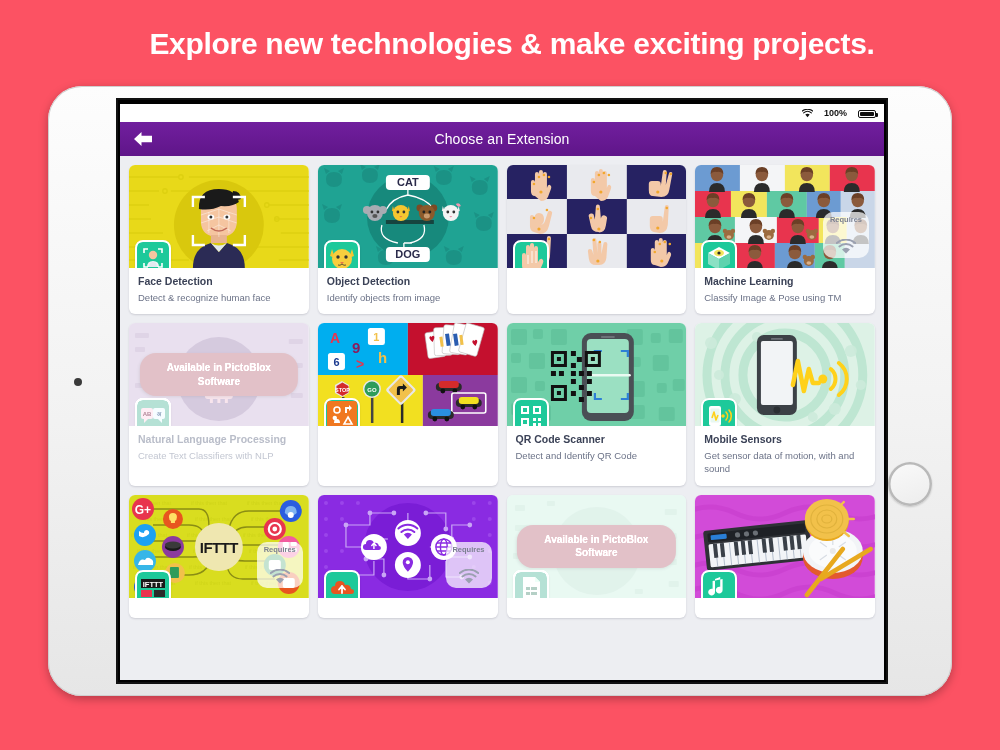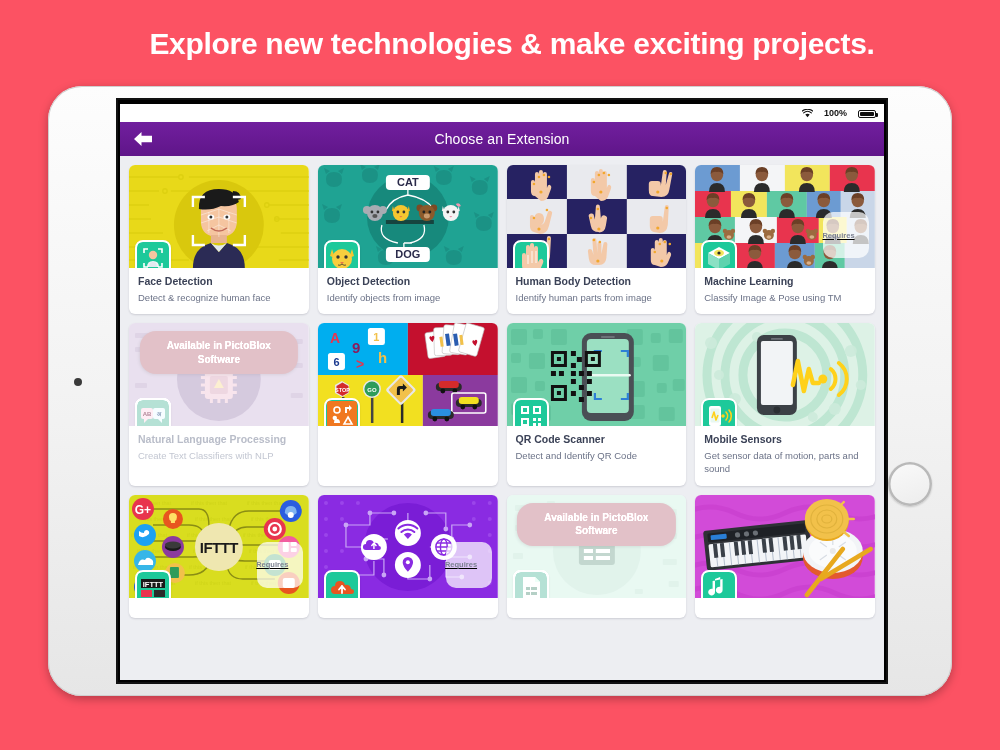--- a/index.html
+++ b/index.html
@@ -116,30 +116,30 @@
     display: flex; align-items: center; justify-content: center;
     overflow: hidden; z-index: 5;
     box-shadow: 0 1px 2px rgba(0,0,0,0.12);
   }
 
   
   .requires-chip {
     position: absolute; right: 6px; bottom: 10px;
     width: 46px; height: 46px; border-radius: 10px;
     background: rgba(255,255,255,0.72);
-    display: flex; flex-direction: row; align-items: center;
-    justify-content: center; gap: 15px; z-index: 6; text-decoration: underline;
+    display: flex; flex-direction: column; align-items: center;
+    justify-content: center; gap: 15px; z-index: 6;
   }
   .requires-chip .rq-text {
     font-size: 7.5px; color: #7b8090; font-weight: 600;
   }
 
   
   .pictoblox-pill {
-    position: absolute; left: 50%; top: 8px; transform: translateX(-50%);
+    position: absolute; left: 50%; top: 30px; transform: translateX(-50%);
     background: #F1718A; color: #fff; border-radius: 16px;
     padding: 8px 10px; width: 88%; text-align: center;
     font-size: 10px; font-weight: 700; line-height: 1.35; z-index: 7;
     box-shadow: 0 1px 3px rgba(0,0,0,0.12);
   }
 
   
   .fill { position: absolute; inset: 0; }
   svg { display: block; }
 </style>
@@ -440,24 +440,20 @@
             </svg>
             <div class="ext-badge">
               <svg width="30" height="30" viewBox="0 0 30 30">
                 <rect width="30" height="30" fill="#1DC99A"></rect>
                 <path d="M11 28 q-5 0-5-6 V12 q0-2 2-2 q2 0 2 2 v5 V4 q0-2 2-2 q2 0 2 2 v13 V2 q0-2 2-2 q2 0 2 2 v15 V5 q0-2 2-2 q2 0 2 2 v14 q2-4 4-3 q2 1 1 4 l-3 7 q-2 4-8 4 Z" fill="#F3C9A8"></path>
                 <g stroke="#ffffff" stroke-width="0.9" fill="none">
                     <path d="M12 12 v9 M16 8 v12 M20 8 v12"></path>
                   </g>
               </svg>
             </div>
-          </div>
-          <div class="card-body">
-            <div class="card-title">Human Body Detection</div>
-            <div class="card-desc">Identify human parts from image</div>
           </div>
         </div>
 
         <div class="card">
           <div class="thumb">
             <svg class="fill" width="100%" height="100%" viewBox="0 0 180 103" preserveAspectRatio="none">
               <defs>
                 <g id="ml-person">
                   <circle cx="0" cy="-4" r="6.2" fill="#8B5A3C"></circle>
                   <path d="M-6.4 -5 q0-7 6.4-7 q6.4 0 6.4 7 q-3-3-6.4-2 q-3.6-1-6.4 2 Z" fill="#6B3F26"></path>
@@ -804,21 +800,21 @@
                 <rect x="6.5" y="7.5" width="9" height="14" rx="1" fill="#E8F8F1"></rect>
                 <path d="M8 17 l2-6 l2 8 l2-5" stroke="#FFD11A" stroke-width="1.6" fill="none" stroke-linejoin="round"></path>
                 <circle cx="19" cy="15" r="1.8" fill="#FFD11A"></circle>
                 <path d="M22 11 a6 6 0 0 1 0 8" stroke="#FFD11A" stroke-width="1.6" fill="none" stroke-linecap="round"></path>
                 <path d="M25 9 a9 9 0 0 1 0 12" stroke="#FFD11A" stroke-width="1.6" fill="none" stroke-linecap="round"></path>
               </svg>
             </div>
           </div>
           <div class="card-body">
             <div class="card-title">Mobile Sensors</div>
-            <div class="card-desc">Get sensor data of motion, parts and sound</div>
+            <div class="card-desc">Get sensor data of motion, with and sound</div>
           </div>
         </div>
 
         <div class="card">
           <div class="thumb">
             <svg class="fill" width="100%" height="100%" viewBox="0 0 180 103" preserveAspectRatio="none">
               <rect width="180" height="103" fill="#D9DD1F"></rect>
               <g font-family="Liberation Sans, sans-serif" font-size="5.6" fill="#CFD419">
                 <text x="6" y="10">if this then that</text>
                   <text x="62" y="10">if this then that</text>

